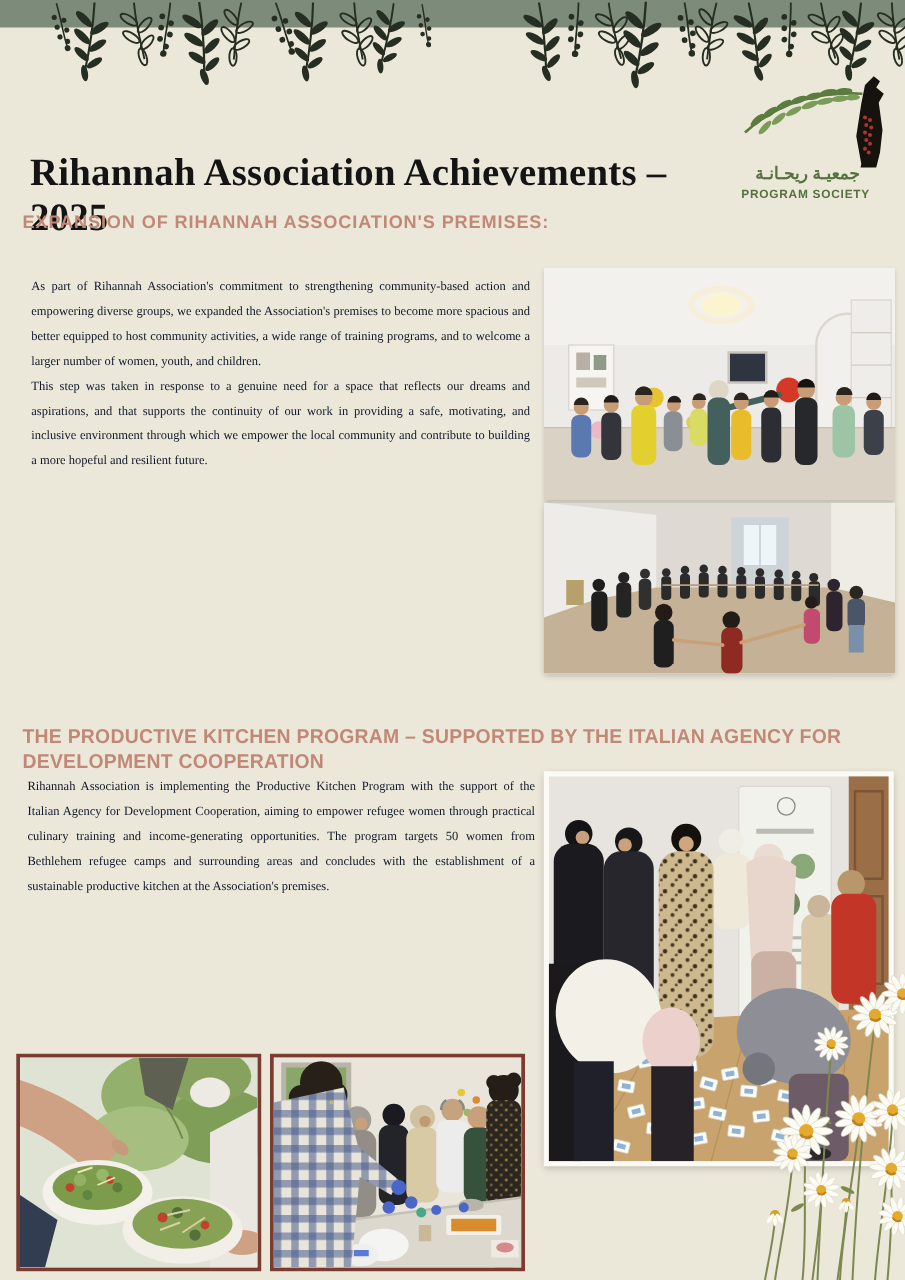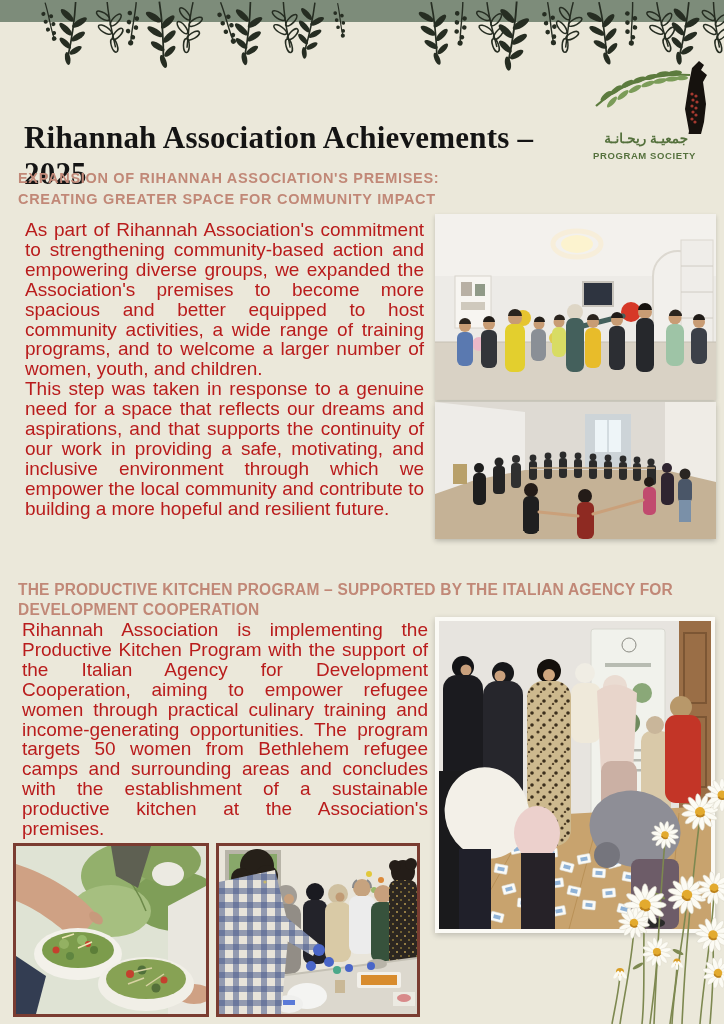--- a/index.html
+++ b/index.html
@@ -19,22 +19,22 @@
   .logo-ar { position:absolute; left:0; top:70px; width:96px; text-align:right;
              font-weight:bold; font-size:13.5px; color:#55713d; direction:rtl; }
   .logo-en { position:absolute; left:0; top:90px; width:104px; text-align:right;
              font-weight:bold; font-size:9.5px; letter-spacing:0.6px; color:#55713d; }
 
   .section-heading { position:absolute; color:#c18877; font-weight:bold; }
   .h1 { left:18px; top:168px; font-size:14.5px; line-height:21px; letter-spacing:0.7px; }
   .h2 { left:18px; top:580px; font-size:16px; line-height:20px; letter-spacing:0.2px;
         transform:scaleX(0.97); transform-origin:left top; white-space:nowrap; }
 
-  .body-copy { position:absolute; font-family:Liberation Sans, sans-serif;
-               font-size:19px; line-height:19.9px; color:#b91c1c; text-align:justify; }
+  .body-copy { position:absolute; font-family:Liberation Serif, serif;
+               font-size:10px; line-height:19.9px; color:#0f172a; text-align:justify; }
   .copy1 { left:25px; top:220px; width:399px; }
   .copy2 { left:22px; top:620px; width:406px; }
 
   figure { display:block; }
   .photo { position:absolute; overflow:hidden; }
   .p1 { left:435px; top:214px; width:281px; height:186px; box-shadow:0 2px 4px rgba(0,0,0,.18); }
   .p2 { left:435px; top:402px; width:281px; height:137px; box-shadow:0 2px 5px rgba(0,0,0,.22); }
   .p3 { left:435px; top:617px; width:280px; height:316px; background:#fbfaf5; padding:4px;
         box-shadow:0 2px 6px rgba(0,0,0,.2); }
   .p4 { left:13px;  top:843px; width:196px; height:174px; border:3px solid #7a3c31; background:#fff; }
@@ -141,21 +141,20 @@
         <ellipse cx="80" cy="19" rx="7" ry="2.5" transform="rotate(-6,80,19)"></ellipse>
         <ellipse cx="90" cy="18" rx="6" ry="2.3" transform="rotate(-2,90,18)"></ellipse>
       </g>
     </svg>
     <div class="logo-ar">جمعيـة ريحـانـة</div>
     <div class="logo-en">PROGRAM SOCIETY</div>
   </div>
 
   <div class="section-heading h1">
     <div>EXPANSION OF RIHANNAH ASSOCIATION'S PREMISES:</div>
-    <div>CREATING GREATER SPACE FOR COMMUNITY IMPACT</div>
   </div>
 
   <div class="body-copy copy1">
     <p>As part of Rihannah Association's commitment to strengthening community-based action and empowering diverse groups, we expanded the Association's premises to become more spacious and better equipped to host community activities, a wide range of training programs, and to welcome a larger number of women, youth, and children.</p>
     <p>This step was taken in response to a genuine need for a space that reflects our dreams and aspirations, and that supports the continuity of our work in providing a safe, motivating, and inclusive environment through which we empower the local community and contribute to building a more hopeful and resilient future.</p>
   </div>
 
   <figure class="photo p1" aria-label="Children and a facilitator playing with balloons in the newly expanded white hall">
     <svg width="281" height="186" viewBox="0 0 281 186">
       <rect width="281" height="186" fill="#edebe7"></rect>

